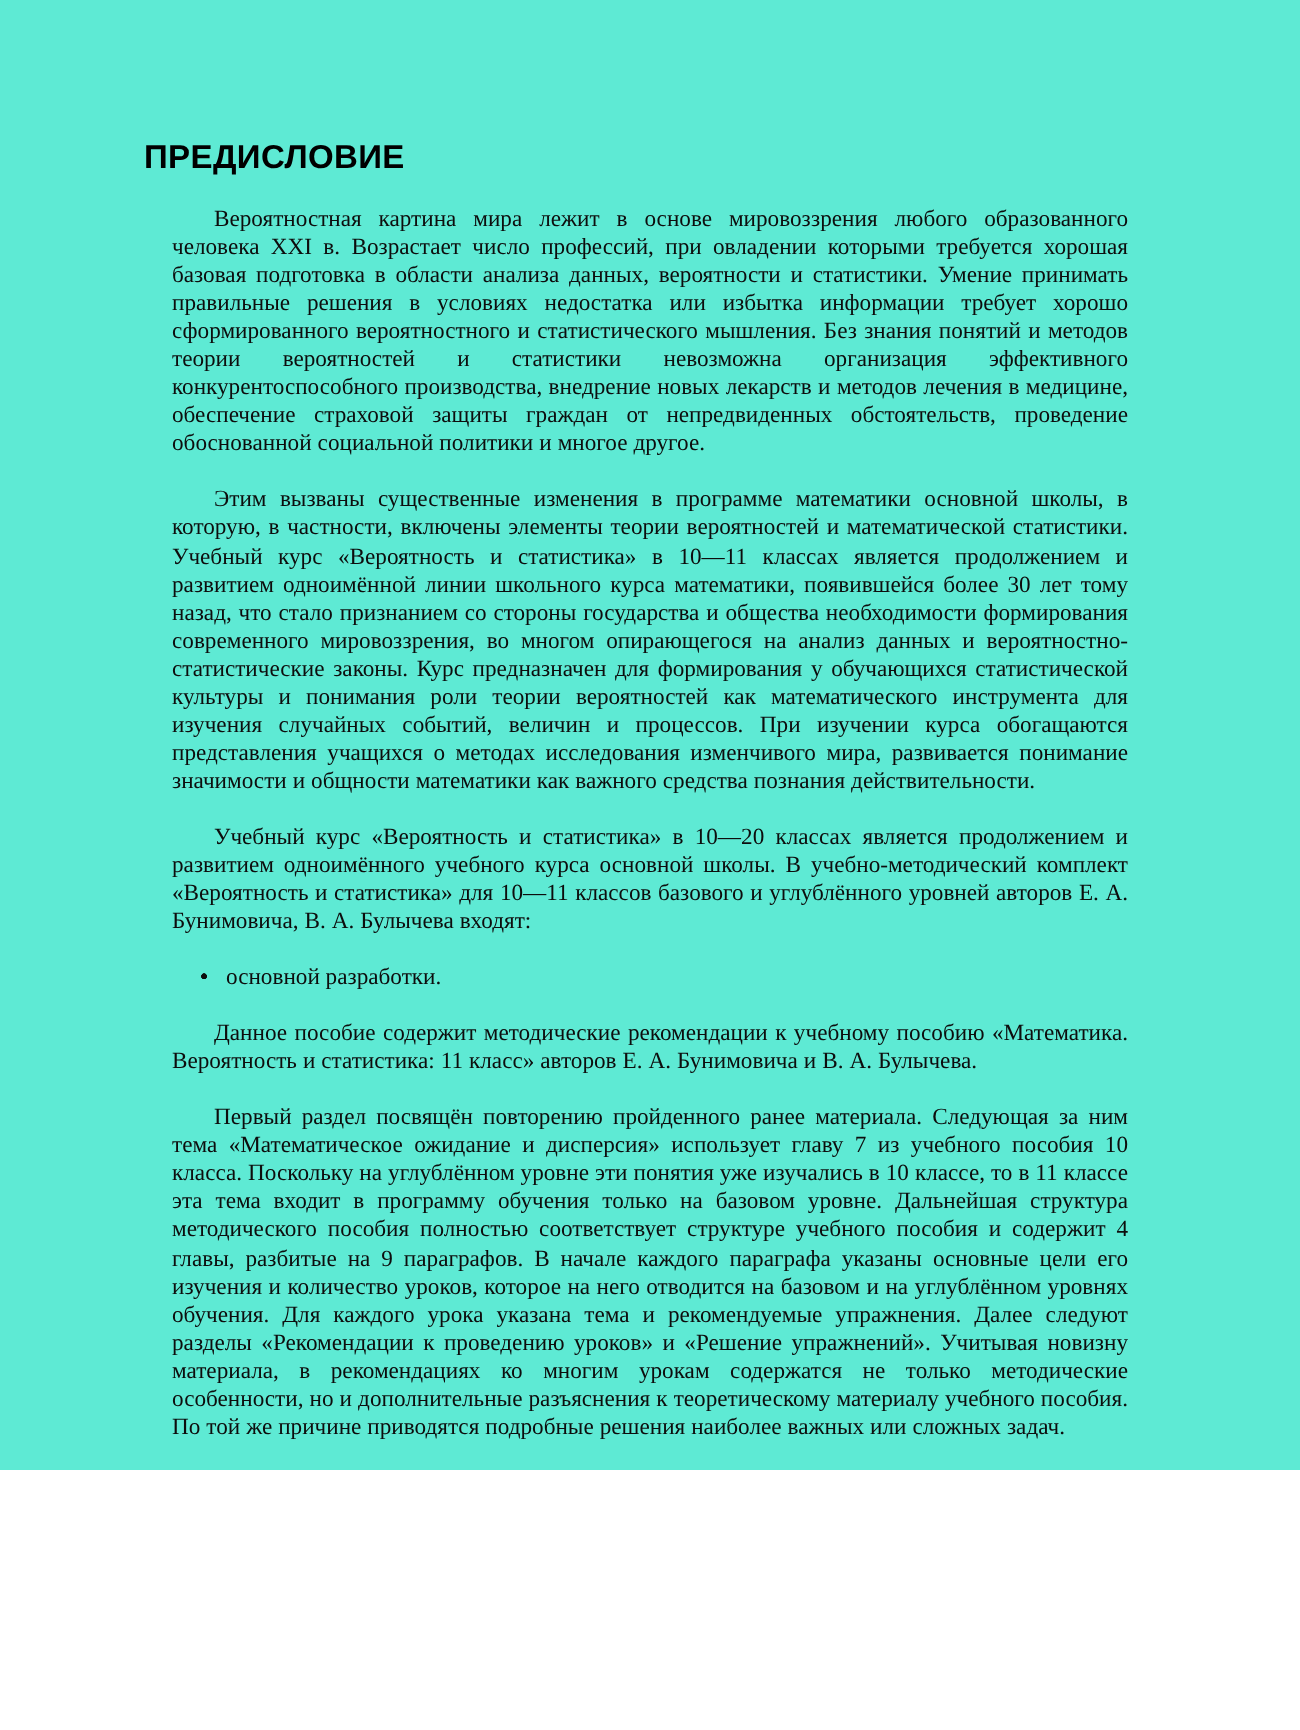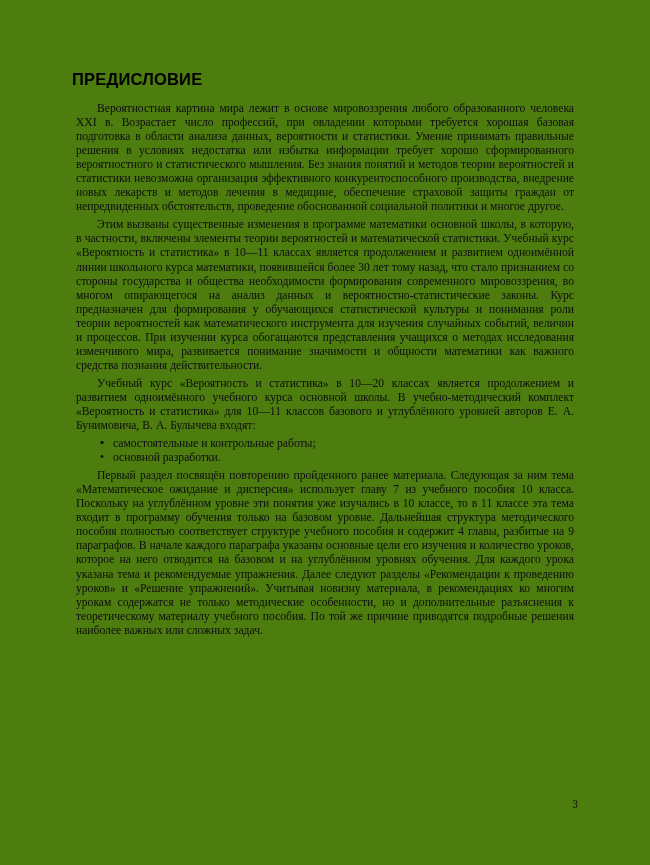--- a/index.html
+++ b/index.html
@@ -3,22 +3,22 @@
 <meta charset="utf-8">
 <style>
   html, body {
     margin: 0;
     padding: 0;
     background: #ffffff;
   }
   .page {
     position: relative;
     width: 650px;
-    height: 865px;
-    background: #4d7c0f;
+    height: 735px;
+    background: #5eead4;
     overflow: hidden;
     font-family: "Liberation Serif", "DejaVu Serif", serif;
     color: #0d0d0d;
   }
   .content {
     position: absolute;
     left: 72px;
     top: 70px;
     width: 506px;
   }
@@ -29,21 +29,21 @@
     letter-spacing: 0.2px;
     margin: 0 0 13px 0;
     color: #000000;
   }
   .para {
     font-size: 11.6px;
     line-height: 14.05px;
     text-align: justify;
     text-justify: inter-word;
     text-indent: 21px;
-    margin: 4px;
+    margin: 14px;
     hyphens: manual;
     word-spacing: 0.1px;
   }
   .para + .para {
     margin-top: 0px;
   }
   .bullets {
     list-style: none;
     margin: 0;
     padding: 0;
@@ -91,28 +91,28 @@
 
     <ul class="bullets">
       <li class="bullet">
         <span class="dot">•</span>
       </li>
       <li class="bullet">
         <span class="dot">•</span>
       </li>
       <li class="bullet">
         <span class="dot">•</span>
-        <span>самостоятельные и контрольные работы;</span>
       </li>
       <li class="bullet">
         <span class="dot">•</span>
         <span>основной разработки.</span>
       </li>
     </ul>
 
+    <p class="para">Данное пособие содержит методические рекомендации к учебному пособию «Математика. Вероятность и статистика: 11 класс» авторов Е. А. Бунимовича и В. А. Булычева.</p>
 
     <p class="para"><span>Первый раздел посвящён повторению пройденного ранее материала. Следующая за ним тема «Математическое ожидание и дисперсия» </span><span class="b">использует главу 7 из учебного пособия 10 класса</span><span>. Поскольку на углублённом уровне эти понятия уже изучались в 10 классе, то в 11 классе эта тема входит в программу обучения только на базовом уровне. Дальнейшая структура методического пособия полностью соответствует структуре учебного пособия и содержит 4 главы, разбитые на 9 параграфов. В начале каждого параграфа указаны </span><span class="b">основные цели</span><span> его изучения и </span><span class="b">количество уроков</span><span>, которое на него отводится </span><span class="b">на базовом и на углублённом уровнях</span><span> обучения. Для каждого урока указана тема и рекомендуемые упражнения. Далее следуют разделы «Рекомендации к проведению уроков» и «Решение упражнений». Учитывая новизну материала, в рекомендациях ко многим урокам содержатся не только методические особенности, но и дополнительные разъяснения к теоретическому материалу учебного пособия. По той же причине приводятся подробные решения наиболее важных или сложных задач.</span></p>
 
 
   </div>
 
   <div class="page-number">3</div>
 </div>
 
 </body></html>

